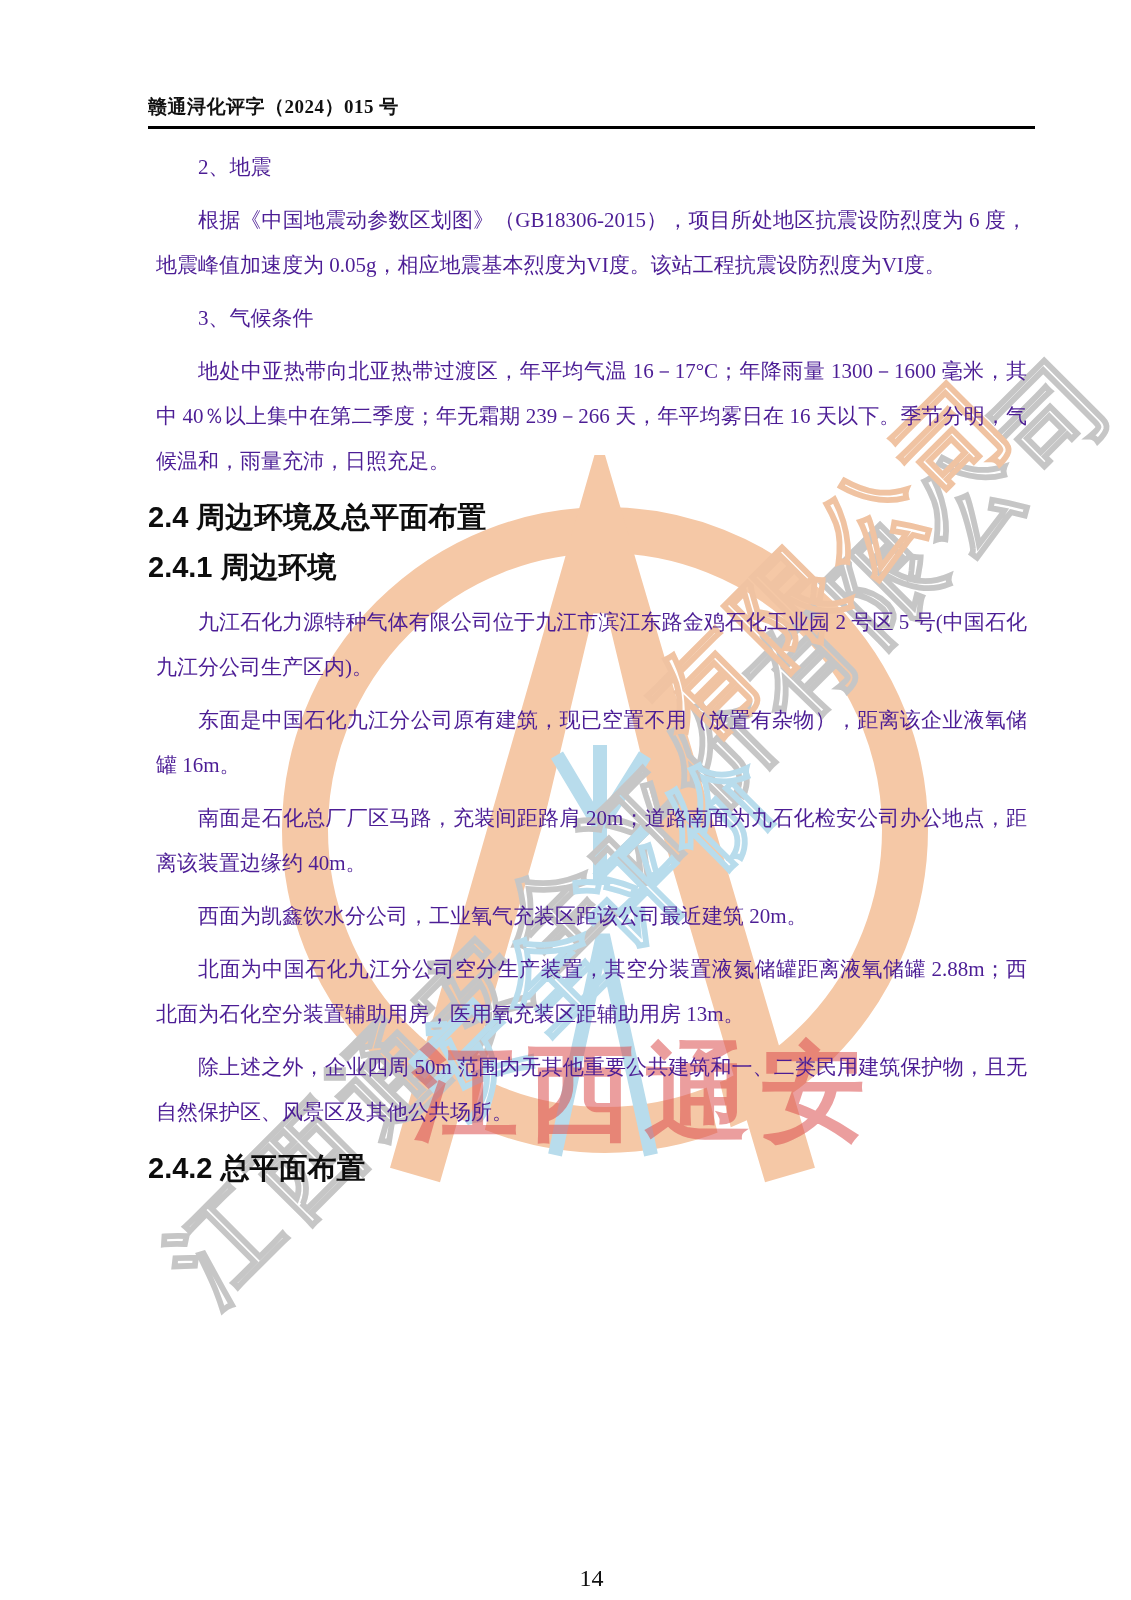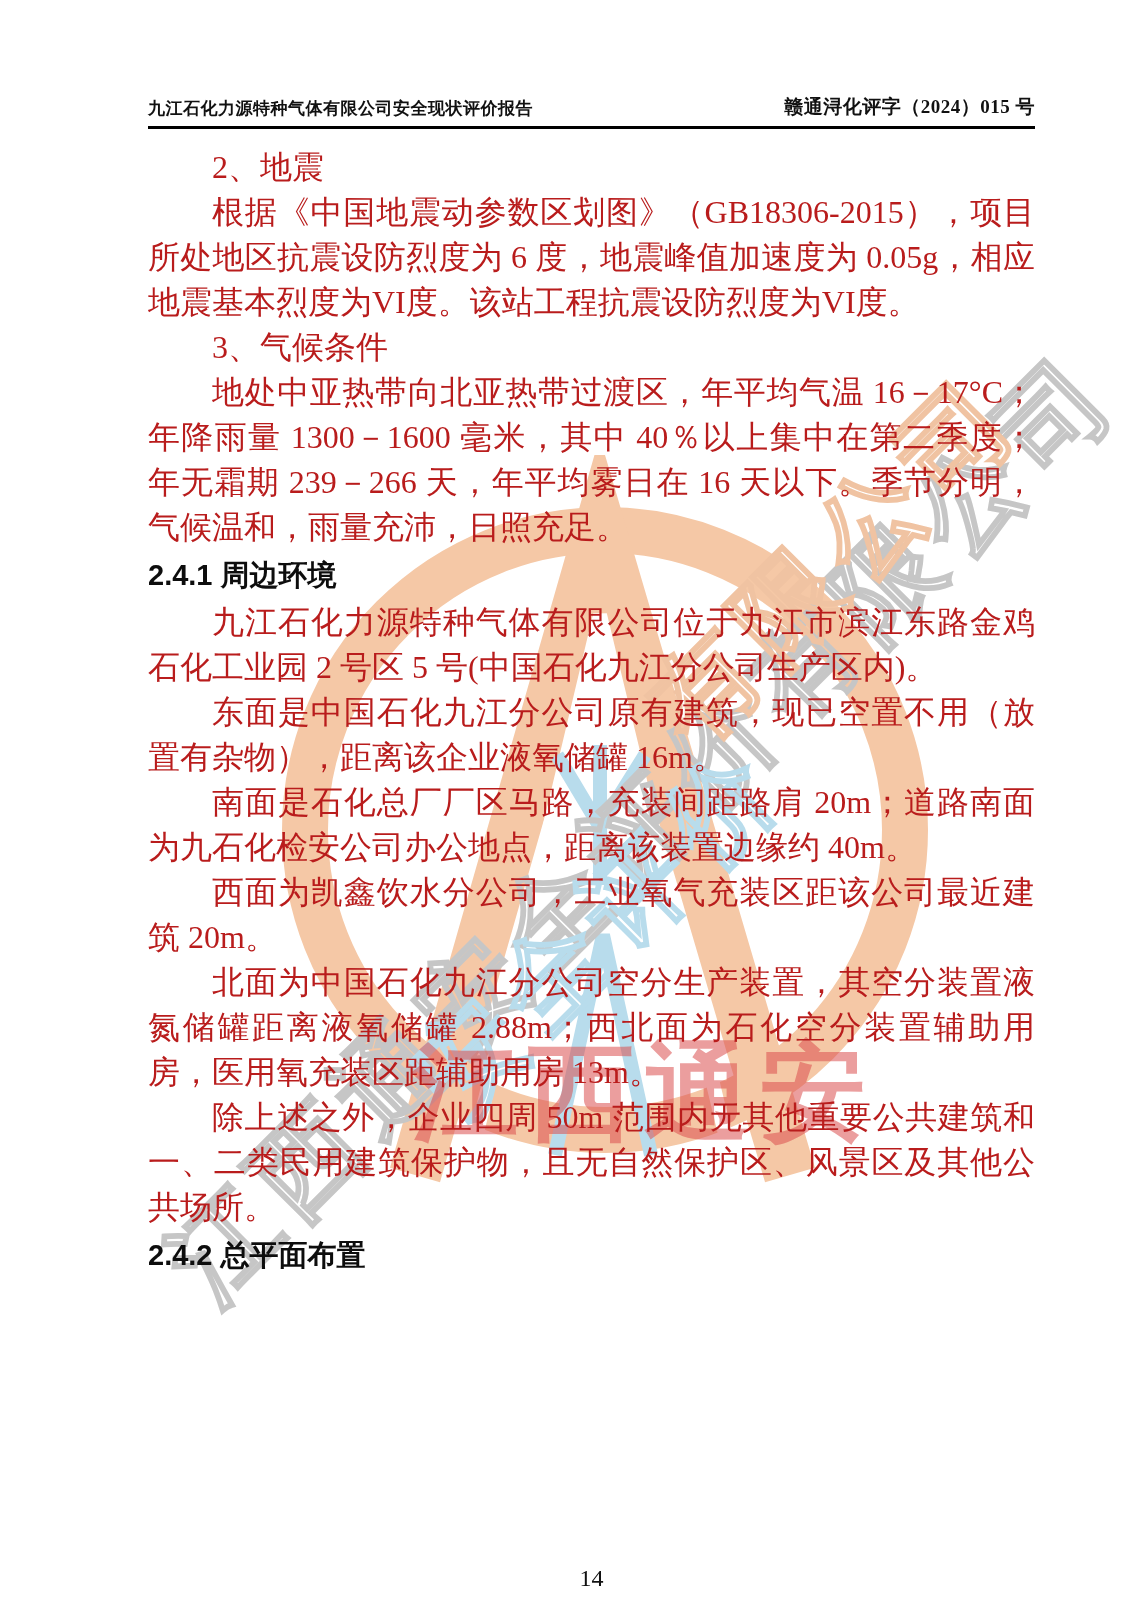--- a/index.html
+++ b/index.html
@@ -43,22 +43,22 @@
   .content{position:absolute;left:148px;top:94px;width:887px;z-index:3;}
   .hdr{display:flex;justify-content:space-between;align-items:flex-end;}
   .hdr-left{
     font-family:"Liberation Sans","DejaVu Sans",sans-serif;
     font-weight:bold;font-size:17px;letter-spacing:0.5px;
   }
   .hdr-right{font-size:19px;font-weight:bold;letter-spacing:0.5px;}
   .rule{margin-top:6px;border-top:3px solid #000;height:0;}
   .bodytext{margin-top:16px;}
   p.body,p.list-head{
-    margin:0;font-size:32px;line-height:45px;
-    text-indent:2em;color:#b91c1c;
+    margin:8px;font-size:21px;line-height:45px;
+    text-indent:2em;color:#4c1d95;
   }
   p.body{text-align:justify;}
   .sec-h{
     margin:0;font-size:29px;line-height:50px;font-weight:bold;
     font-family:"Liberation Sans","DejaVu Sans",sans-serif;
     color:#0d0d0d;
   }
   .footer{
     position:absolute;left:148px;top:1565px;width:887px;z-index:3;
     text-align:center;font-size:24px;color:#111;
@@ -78,30 +78,30 @@
   </svg>
 
   <div class="wm-diag wm-gray">江西通安全评价有限公司</div>
   <div class="wm-diag wm-peach">有限公司</div>
   <div class="wm-diag wm-blue">安全评价</div>
 
   <div class="wm-red">江西通安</div>
 
   <div class="content">
     <div class="hdr">
-      <span class="hdr-left">九江石化力源特种气体有限公司安全现状评价报告</span>
       <span class="hdr-right">赣通浔化评字（2024）015 号</span>
     </div>
     <div class="rule"></div>
 
     <div class="bodytext">
       <p class="list-head">2、地震</p>
       <p class="body">根据《中国地震动参数区划图》（GB18306-2015），项目所处地区抗震设防烈度为 6 度，地震峰值加速度为 0.05g，相应地震基本烈度为VI度。该站工程抗震设防烈度为VI度。</p>
       <p class="list-head">3、气候条件</p>
       <p class="body">地处中亚热带向北亚热带过渡区，年平均气温 16－17°C；年降雨量 1300－1600 毫米，其中 40％以上集中在第二季度；年无霜期 239－266 天，年平均雾日在 16 天以下。季节分明，气候温和，雨量充沛，日照充足。</p>
+      <h2 class="sec-h">2.4 周边环境及总平面布置</h2>
       <h3 class="sec-h">2.4.1 周边环境</h3>
       <p class="body">九江石化力源特种气体有限公司位于九江市滨江东路金鸡石化工业园 2 号区 5 号(中国石化九江分公司生产区内)。</p>
       <p class="body">东面是中国石化九江分公司原有建筑，现已空置不用（放置有杂物），距离该企业液氧储罐 16m。</p>
       <p class="body">南面是石化总厂厂区马路，充装间距路肩 20m；道路南面为九石化检安公司办公地点，距离该装置边缘约 40m。</p>
       <p class="body">西面为凯鑫饮水分公司，工业氧气充装区距该公司最近建筑 20m。</p>
       <p class="body">北面为中国石化九江分公司空分生产装置，其空分装置液氮储罐距离液氧储罐 2.88m；西北面为石化空分装置辅助用房，医用氧充装区距辅助用房 13m。</p>
       <p class="body">除上述之外，企业四周 50m 范围内无其他重要公共建筑和一、二类民用建筑保护物，且无自然保护区、风景区及其他公共场所。</p>
       <h3 class="sec-h">2.4.2 总平面布置</h3>
     </div>
   </div>

